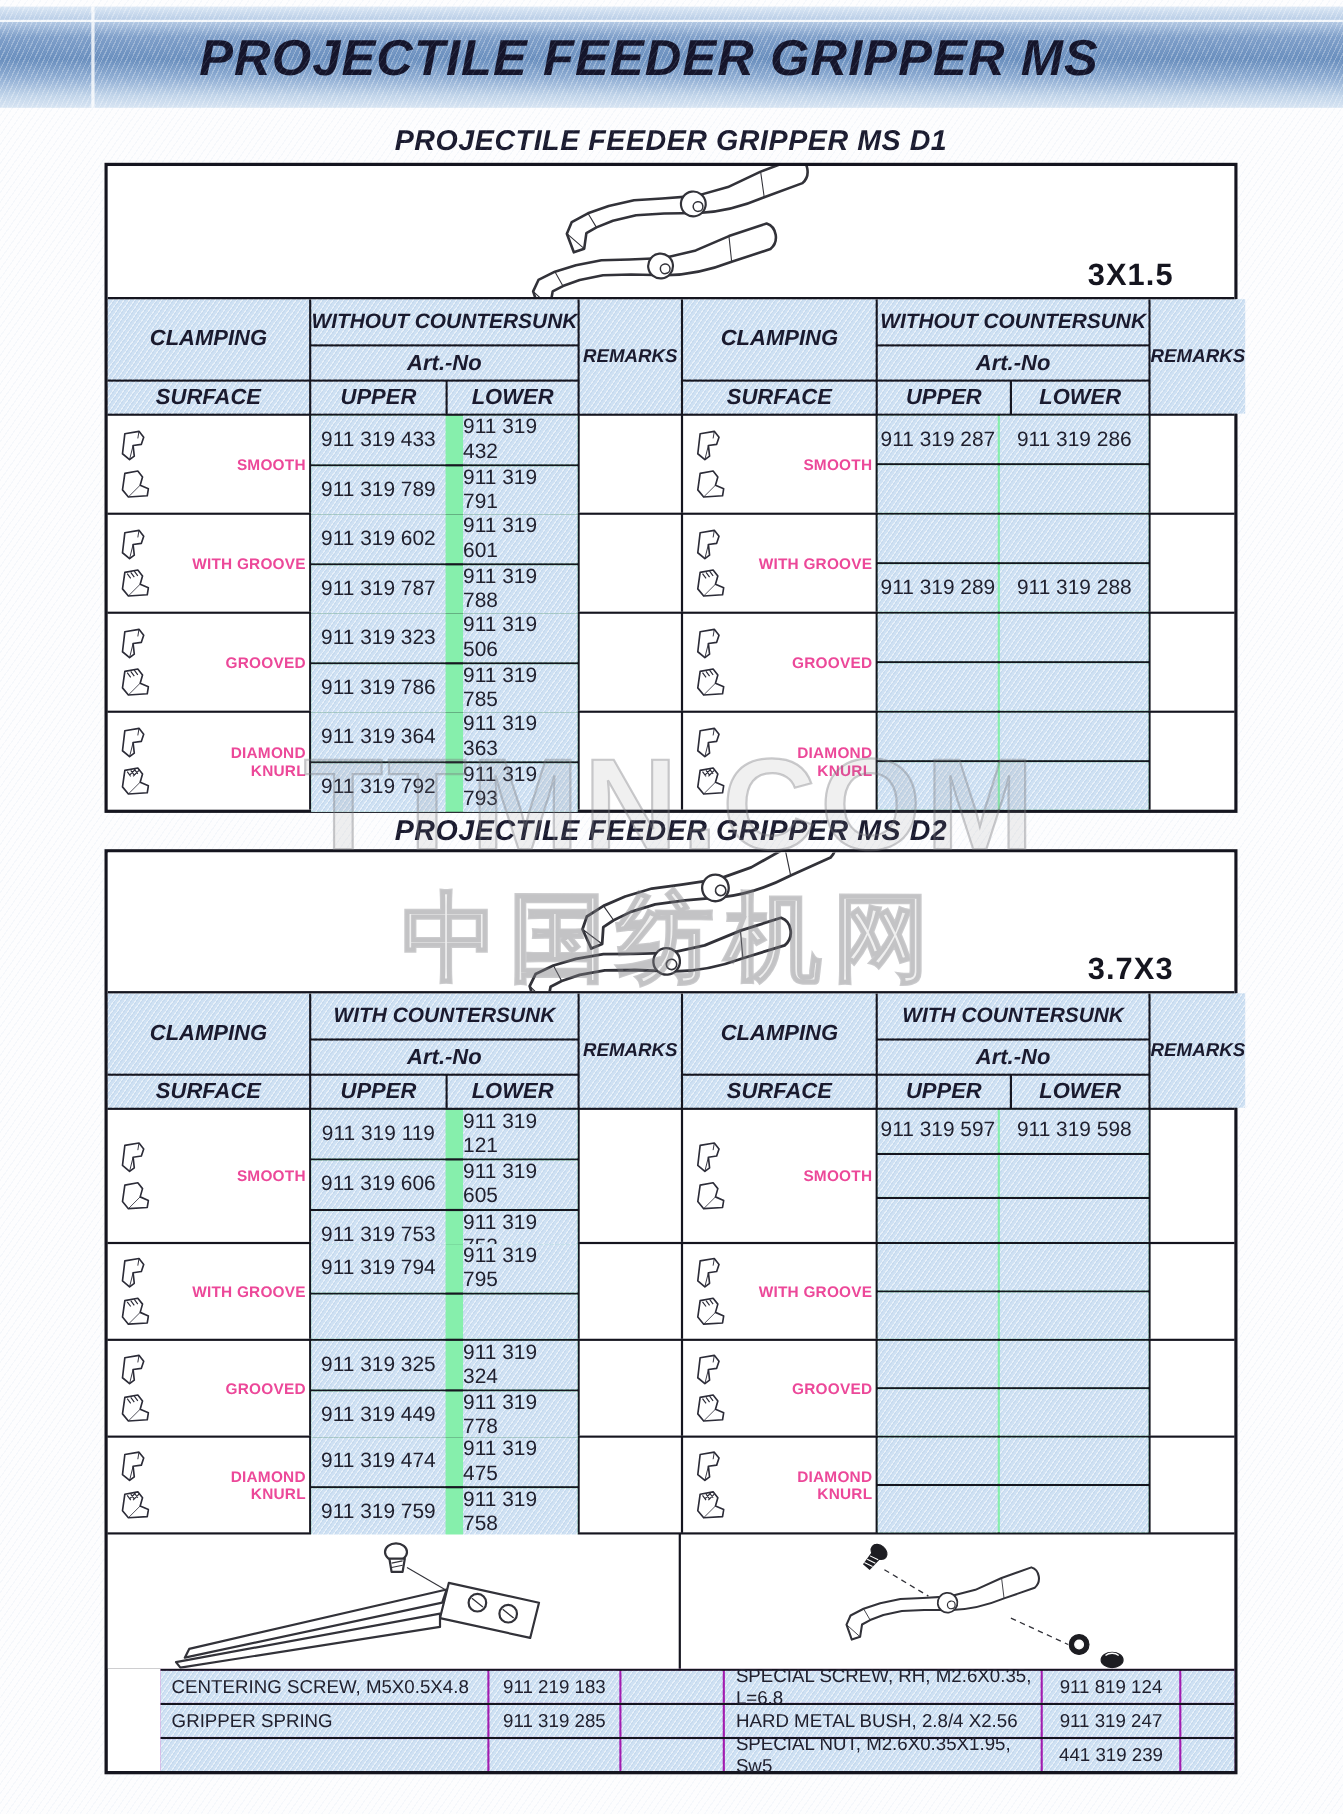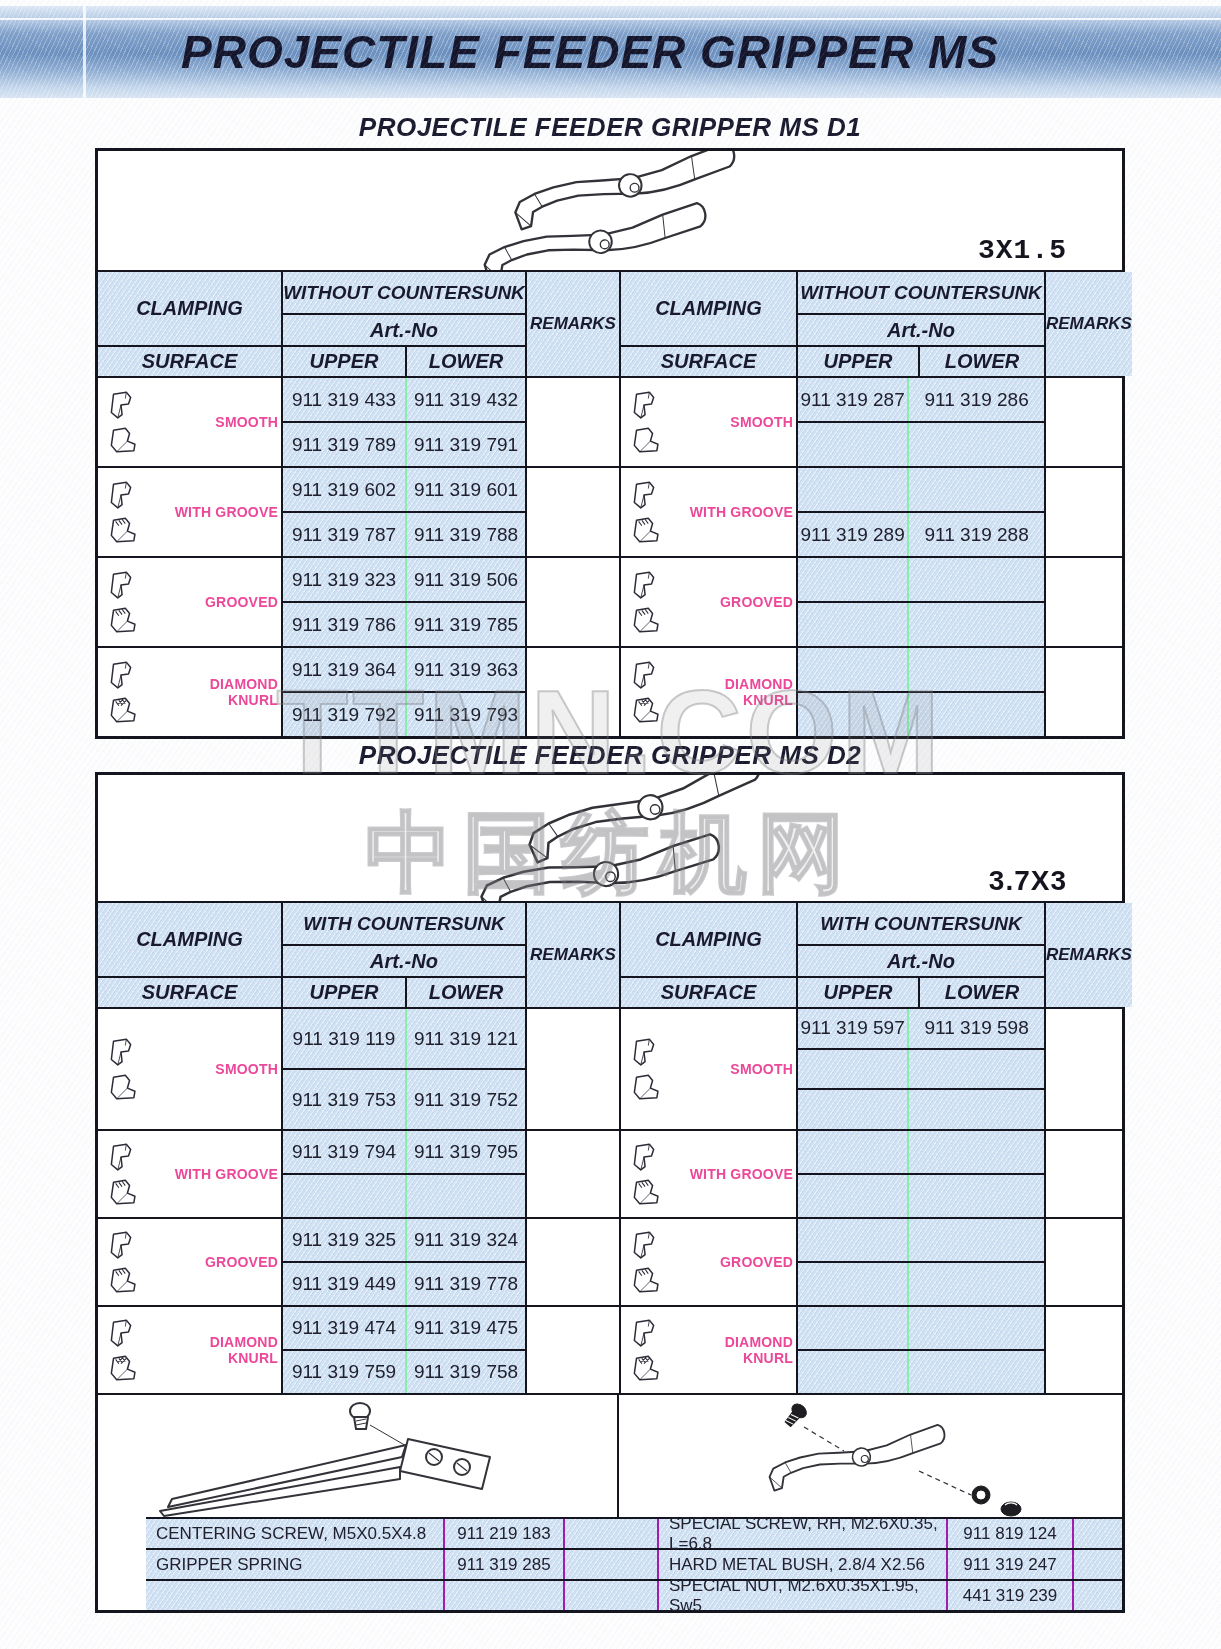--- a/index.html
+++ b/index.html
@@ -47,21 +47,21 @@
   #wm1{top:664px;font-size:118px;letter-spacing:4px;font-style:normal;}
   #wm2{top:794px;font-size:88px;letter-spacing:10px;}
   
   .tbl{
     position:absolute;left:95px;width:1030px;box-sizing:border-box;
     border:3px solid #15151f;background:#fff;z-index:5;
   }
   #tbl-d1{top:148px;}
   #tbl-d2{top:772px;}
   .imgband{position:relative;background:#fff;border-bottom:2px solid #15151f;}
-  #tbl-d1 .imgband{height:119px;font-family:Liberation Mono, monospace;}
+  #tbl-d1 .imgband{height:119px;}
   #tbl-d2 .imgband{height:126px;}
   .sizelabel{
     position:absolute;right:55px;bottom:4px;
     font-size:28px;font-weight:bold;color:#15151f;letter-spacing:1px;
   }
   .blue{
     background-color:#cfe1f3;
     background-image:repeating-linear-gradient(125deg, rgba(255,255,255,.5) 0 1px, rgba(183,206,231,.35) 1px 2px, transparent 2px 4px);
   }
   
@@ -90,21 +90,21 @@
   #tbl-d2 .grp.g3{height:120px;}
   .cellS{width:183px;background:#fff;display:flex;align-items:center;}
   .cellS.right{width:175px;}
   .icons{width:60px;padding-left:8px;display:flex;flex-direction:column;justify-content:center;gap:5px;}
   .jaw{width:30px;height:30px;}
   .slabel{flex:1;text-align:right;padding-right:3px;font-size:14px;font-weight:bold;color:#ec4899;letter-spacing:.2px;}
   .arts{display:flex;flex-direction:column;gap:2px;background:#15151f;}
   .artsL{width:242px;} .artsR{width:246px;}
   .arow{flex:1;display:flex;gap:2px;background:#86efac;justify-content:space-between;}
   .au,.al{display:flex;align-items:center;justify-content:center;font-size:19px;color:#20202e;}
-  .artsL .au{width:122px;} .artsL .al{width:118px;}
+  .artsL .au{width:122px;} .artsL .al{width:104px;}
   .artsR .au{width:120px;} .artsR .al{width:148px;}
   .rem{background:#fff;}
   .remL{width:92px;} .remR{flex:1;}
   
   .iband{display:flex;gap:2px;background:#15151f;border-top:2px solid #15151f;height:122px;}
   .iband .half{background:#fff;position:relative;}
   .iband .lhalf{width:519px;}
   .iband .rhalf{flex:1;}
   .prow{display:flex;gap:2px;background:#a21caf;border-top:2px solid #15151f;height:29px;margin-left:48px;}
   .pname{display:flex;align-items:center;padding-left:10px;font-size:17px;color:#20202e;}
@@ -417,20 +417,24 @@
           </svg>
         </div>
       <div class="slabel">SMOOTH</div>
     </div>
     <div class="arts artsL">
       <div class="arow">
           <div class="au blue">911 319 119</div>
           <div class="al blue">911 319 121</div>
         </div>
       <div class="arow">
+          <div class="au blue">911 319 606</div>
+          <div class="al blue">911 319 605</div>
+        </div>
+      <div class="arow">
           <div class="au blue">911 319 753</div>
           <div class="al blue">911 319 752</div>
         </div>
     </div>
     <div class="rem remL"></div>
     <div class="cellS right">
       <div class="icons">
           <svg class="jaw" viewBox="0 0 28 28">
             <use href="#jaw-up"></use>
           </svg>

